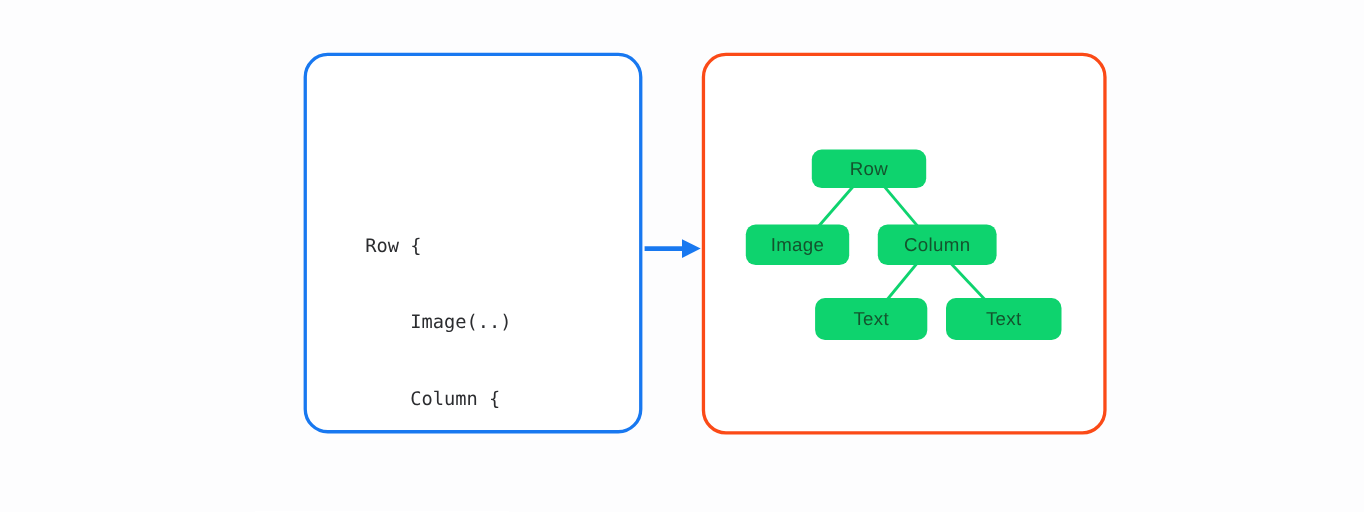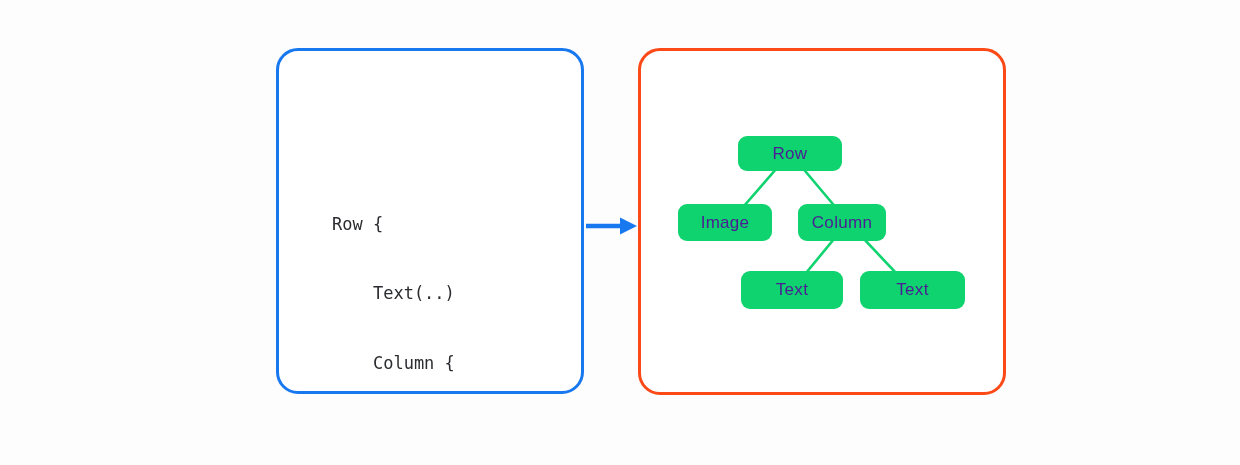--- a/index.html
+++ b/index.html
@@ -32,29 +32,29 @@
     white-space:pre;
   }
   .edges{
     position:absolute;left:0;top:0;width:1240px;height:465px;
     pointer-events:none;
   }
   .node{
     position:absolute;
     background:#0ED36E;
     border-radius:9px;
-    color:#4c1d95;
+    color:#14532d;
     font-size:17px;
     letter-spacing:0.3px;
     display:flex;align-items:center;justify-content:center;
     box-sizing:border-box;
   }
   .node.row   {left:738px;top:136px;width:104px;height:35px;}
   .node.image {left:678px;top:204px;width:94px;height:37px;}
-  .node.column{left:798px;top:204px;width:88px;height:37px;}
+  .node.column{left:798px;top:204px;width:108px;height:37px;}
   .node.text1 {left:741px;top:271px;width:102px;height:38px;}
   .node.text2 {left:860px;top:271px;width:105px;height:38px;}
 </style>
 </head>
 <body>
 
 <div class="canvas">
 
   <div class="panel code"></div>
 
@@ -70,21 +70,21 @@
     </g>
 
     <g>
       <line x1="586" y1="226" x2="624" y2="226" stroke="#1878F0" stroke-width="4.5"></line>
       <polygon points="637,226 620,217.5 620,234.5" fill="#1878F0"></polygon>
     </g>
   </svg>
 
   <div class="codeblock">
     <div>Row {</div>
-    <div>    Text(..)</div>
+    <div>    Image(..)</div>
     <div>    Column {</div>
     
     
     
   </div>
 
   <div class="node row">Row</div>
   <div class="node image">Image</div>
   <div class="node column">Column</div>
   <div class="node text1">Text</div>

